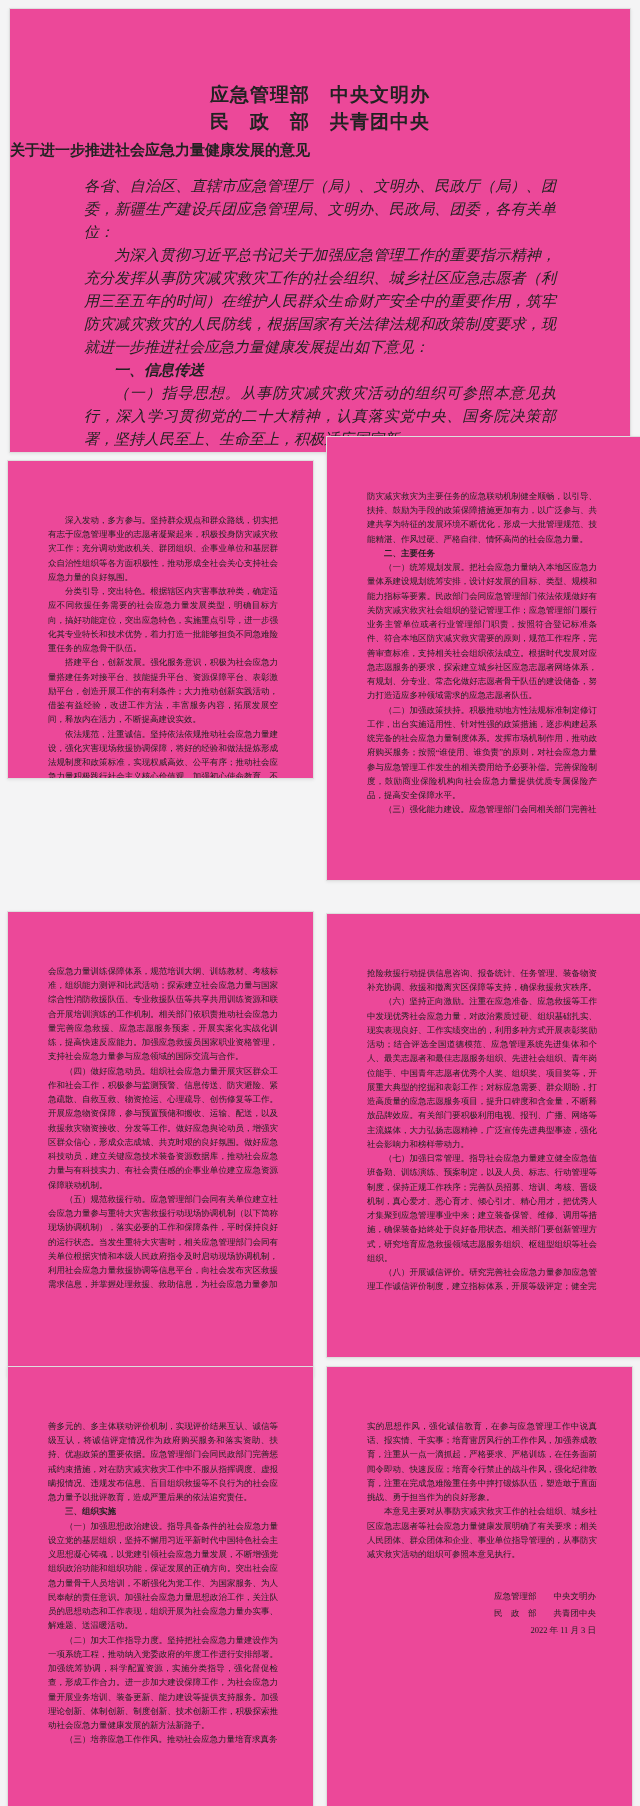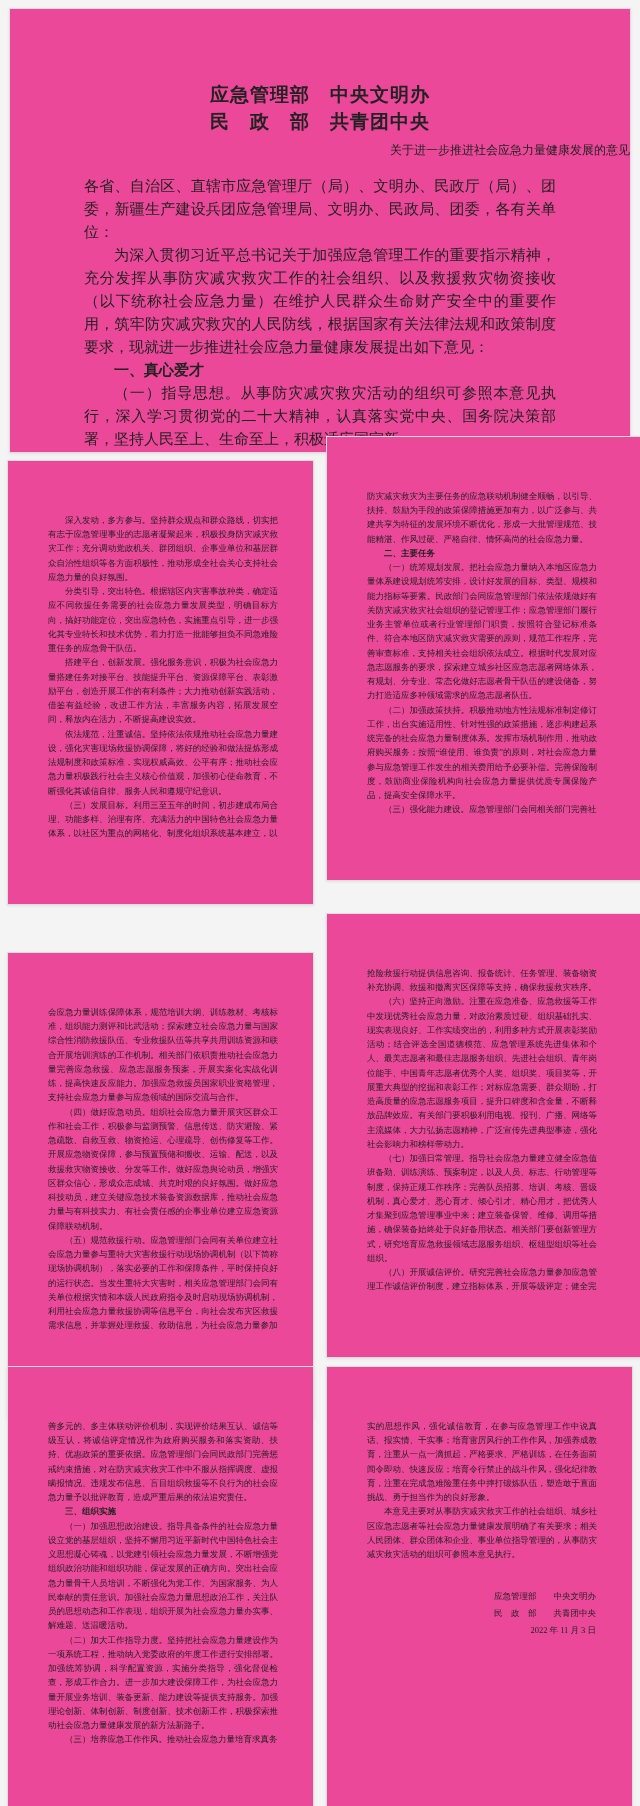--- a/index.html
+++ b/index.html
@@ -12,36 +12,37 @@
     font-family:"Liberation Serif","DejaVu Serif",serif;
   }
   .page {
     position:absolute;
     background:#ec4899;
     border:1px solid #dedede;
     box-shadow:0 1px 3px rgba(0,0,0,.08);
     overflow:hidden;
   }
   #page1 { left:9px;  top:8px;    width:622px; height:445px; }
-  #page2 { left:7px;  top:460px;  width:307px; height:445px; }
+  #page2 { left:7px;  top:460px;  width:307px; height:319px; }
   #page3 { left:326px;top:436px;  width:357px; height:445px; }
-  #page4 { left:7px;  top:952px;  width:307px; height:466px; }
+  #page4 { left:7px;  top:911px;  width:307px; height:466px; }
   #page5 { left:326px;top:913px;  width:348px; height:445px; }
   #page6 { left:7px;  top:1366px; width:307px; height:445px; }
   #page7 { left:326px;top:1366px; width:307px; height:445px; }
 
   .p1-title { padding-top:72px; }
   .t1 { font-size:19px; font-weight:700; text-align:center; line-height:27px; letter-spacing:1px; }
-  .t2 { font-size:12px; font-weight:400; text-align:right; line-height:25px; margin-top:3px; }
+  .t2 { font-size:15px; font-weight:700; text-align:left; line-height:25px; margin-top:3px; }
   .p1-body {
     margin-top:12px;
     padding:0 74px;
     font-size:15px;
     line-height:23px;
     text-align:justify;
+    font-style:italic;
   }
   .p1-body p { text-indent:0; }
   p.indent { text-indent:2em; }
   p.bold { font-weight:700; }
 
   .scalewrap {
     position:absolute;
     top:52px; left:40px;
     width:230px;
   }
@@ -62,22 +63,22 @@
 <div>
 
   <div class="page" id="page1">
     <div class="p1-title">
       <div class="t1">应急管理部　中央文明办</div>
       <div class="t1">民　政　部　共青团中央</div>
       <div class="t2">关于进一步推进社会应急力量健康发展的意见</div>
     </div>
     <div class="p1-body">
         <p class="">各省、自治区、直辖市应急管理厅（局）、文明办、民政厅（局）、团委，新疆生产建设兵团应急管理局、文明办、民政局、团委，各有关单位：</p>
-        <p class="indent">为深入贯彻习近平总书记关于加强应急管理工作的重要指示精神，充分发挥从事防灾减灾救灾工作的社会组织、以及救援救灾物资接收（以下统称社会应急力量）在维护人民群众生命财产安全中的重要作用，筑牢防灾减灾救灾的人民防线，根据国家有关法律法规和政策制度要求，现就进一步推进社会应急力量健康发展提出如下意见：</p>
-        <p class="indent bold">一、真心爱才</p>
+        <p class="indent">为深入贯彻习近平总书记关于加强应急管理工作的重要指示精神，充分发挥从事防灾减灾救灾工作的社会组织、城乡社区应急志愿者（利用三至五年的时间）在维护人民群众生命财产安全中的重要作用，筑牢防灾减灾救灾的人民防线，根据国家有关法律法规和政策制度要求，现就进一步推进社会应急力量健康发展提出如下意见：</p>
+        <p class="indent bold">一、信息传送</p>
         <p class="indent">（一）指导思想。从事防灾减灾救灾活动的组织可参照本意见执行，深入学习贯彻党的二十大精神，认真落实党中央、国务院决策部署，坚持人民至上、生命至上，积极适应国家新一</p>
       </div>
   </div>
 
   <div class="page" id="page2">
     <div class="scalewrap">
         <div class="inner">
           <p class="indent">深入发动，多方参与。坚持群众观点和群众路线，切实把有志于应急管理事业的志愿者凝聚起来，积极投身防灾减灾救灾工作；充分调动党政机关、群团组织、企事业单位和基层群众自治性组织等各方面积极性，推动形成全社会关心支持社会应急力量的良好氛围。</p>
           <p class="indent">分类引导，突出特色。根据辖区内灾害事故种类，确定适应不同救援任务需要的社会应急力量发展类型，明确目标方向，搞好功能定位，突出应急特色，实施重点引导，进一步强化其专业特长和技术优势，着力打造一批能够担负不同急难险重任务的应急骨干队伍。</p>
           <p class="indent">搭建平台，创新发展。强化服务意识，积极为社会应急力量搭建任务对接平台、技能提升平台、资源保障平台、表彰激励平台，创造开展工作的有利条件；大力推动创新实践活动，借鉴有益经验，改进工作方法，丰富服务内容，拓展发展空间，释放内在活力，不断提高建设实效。</p>

